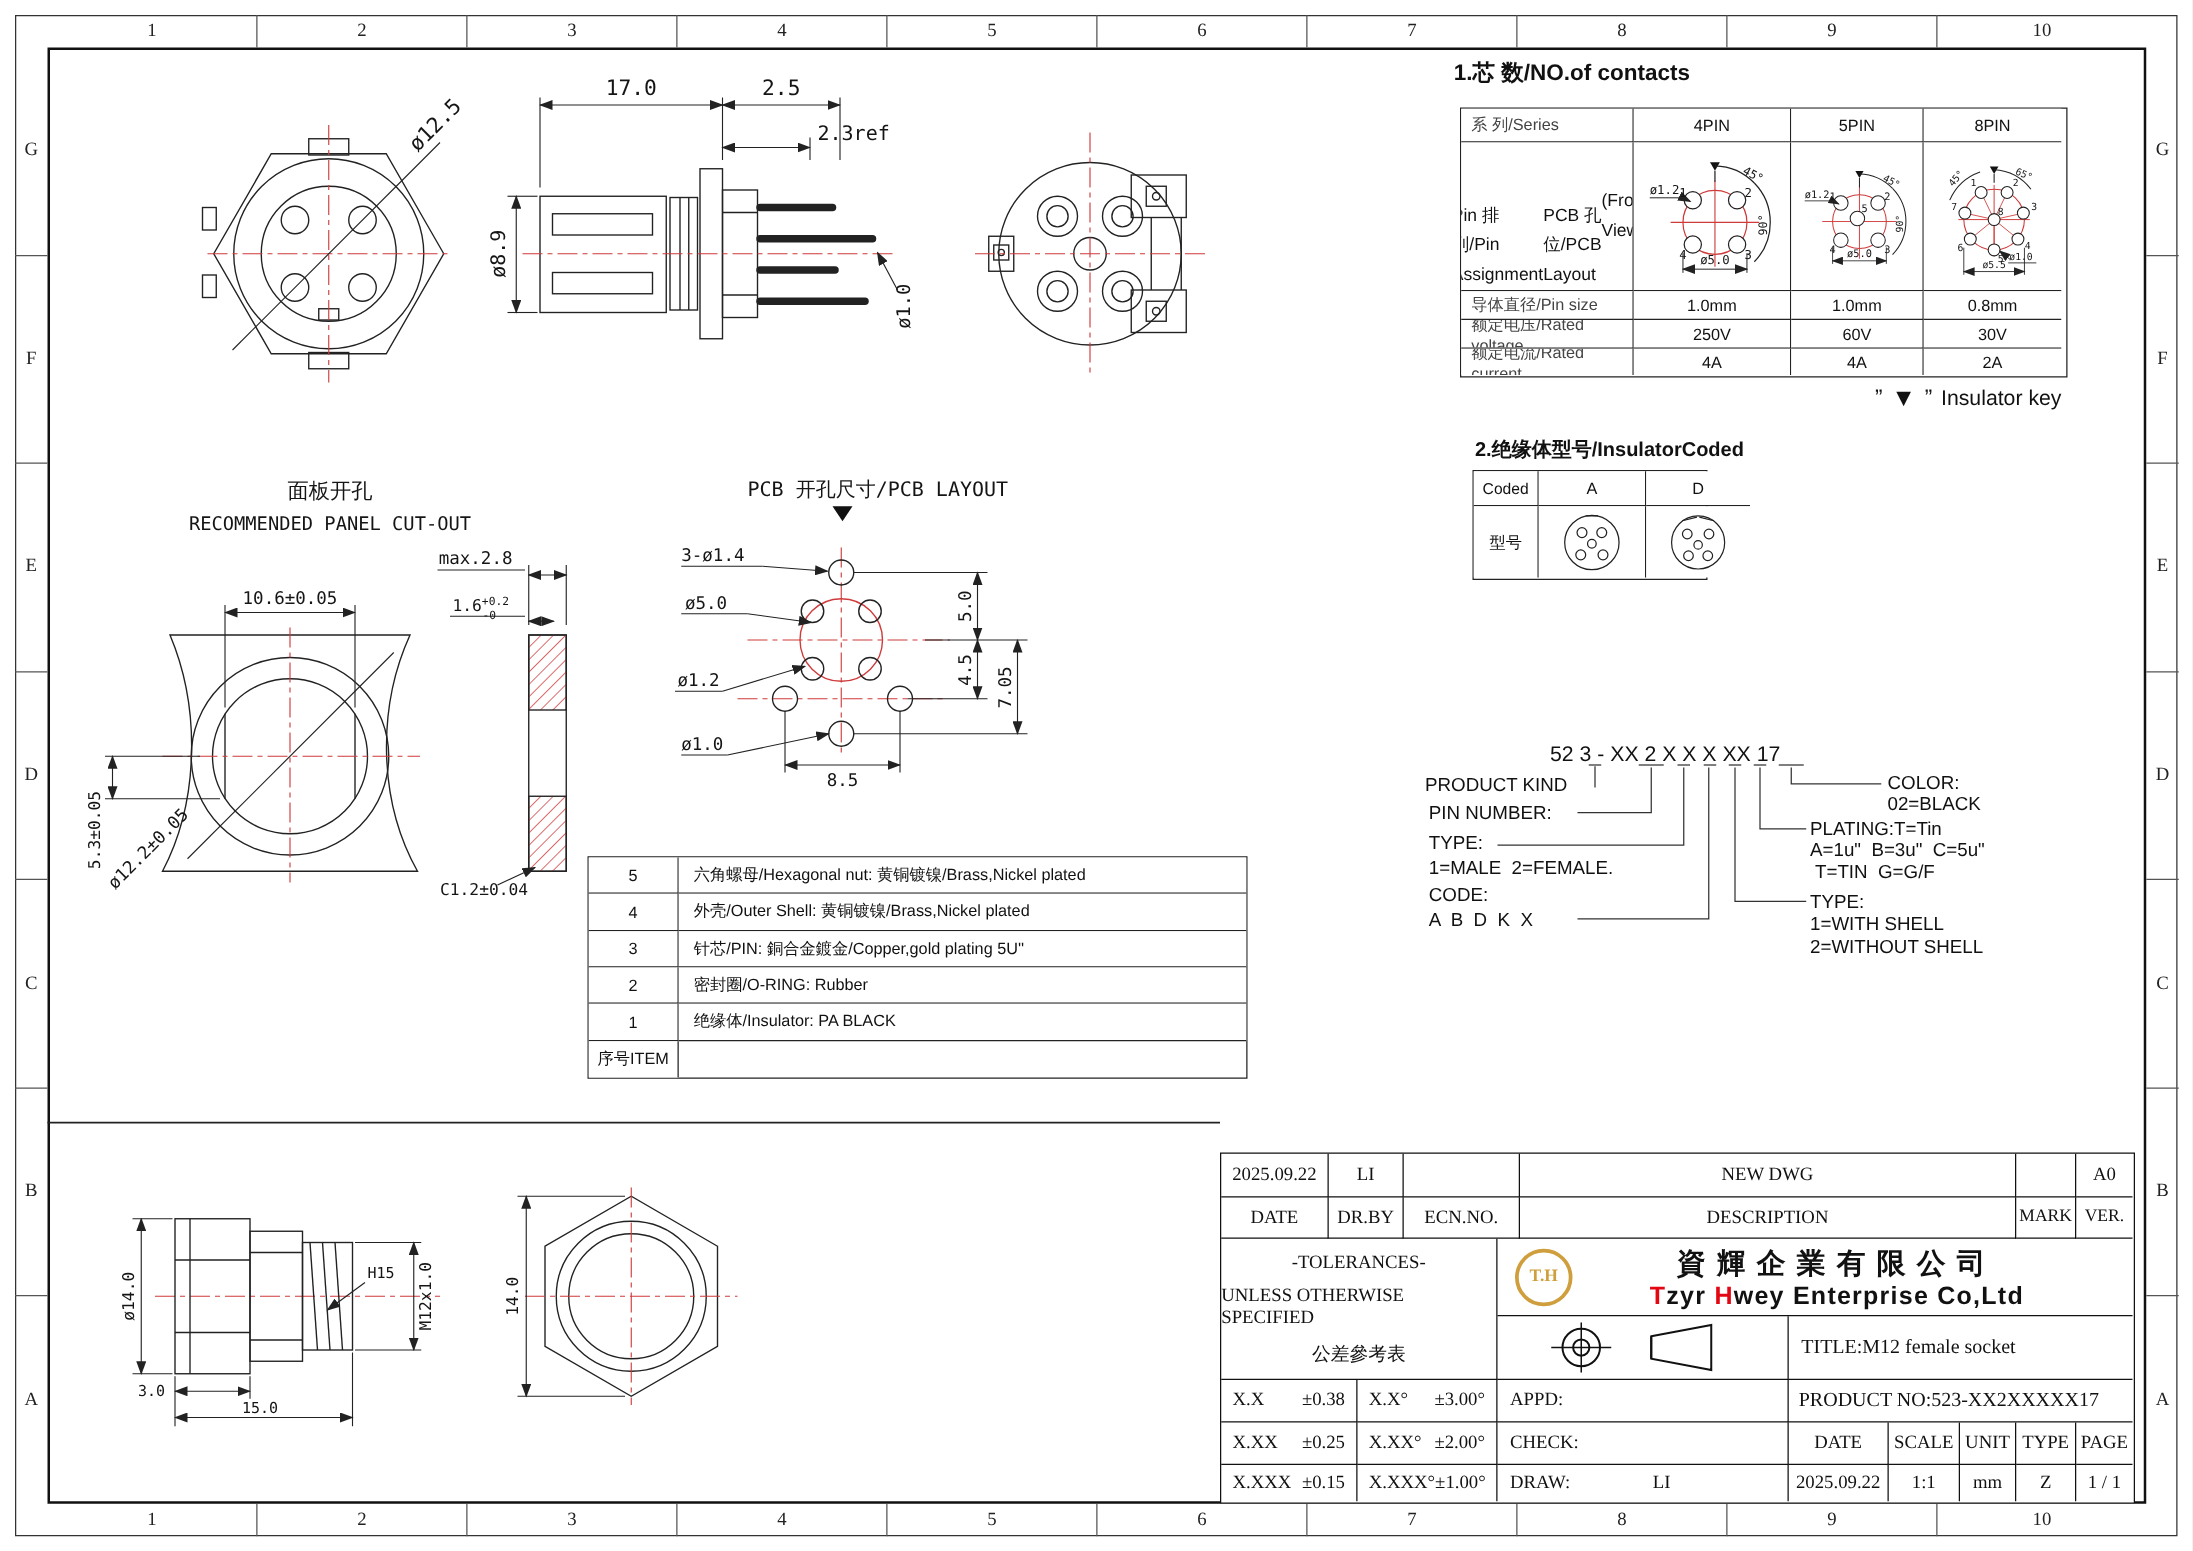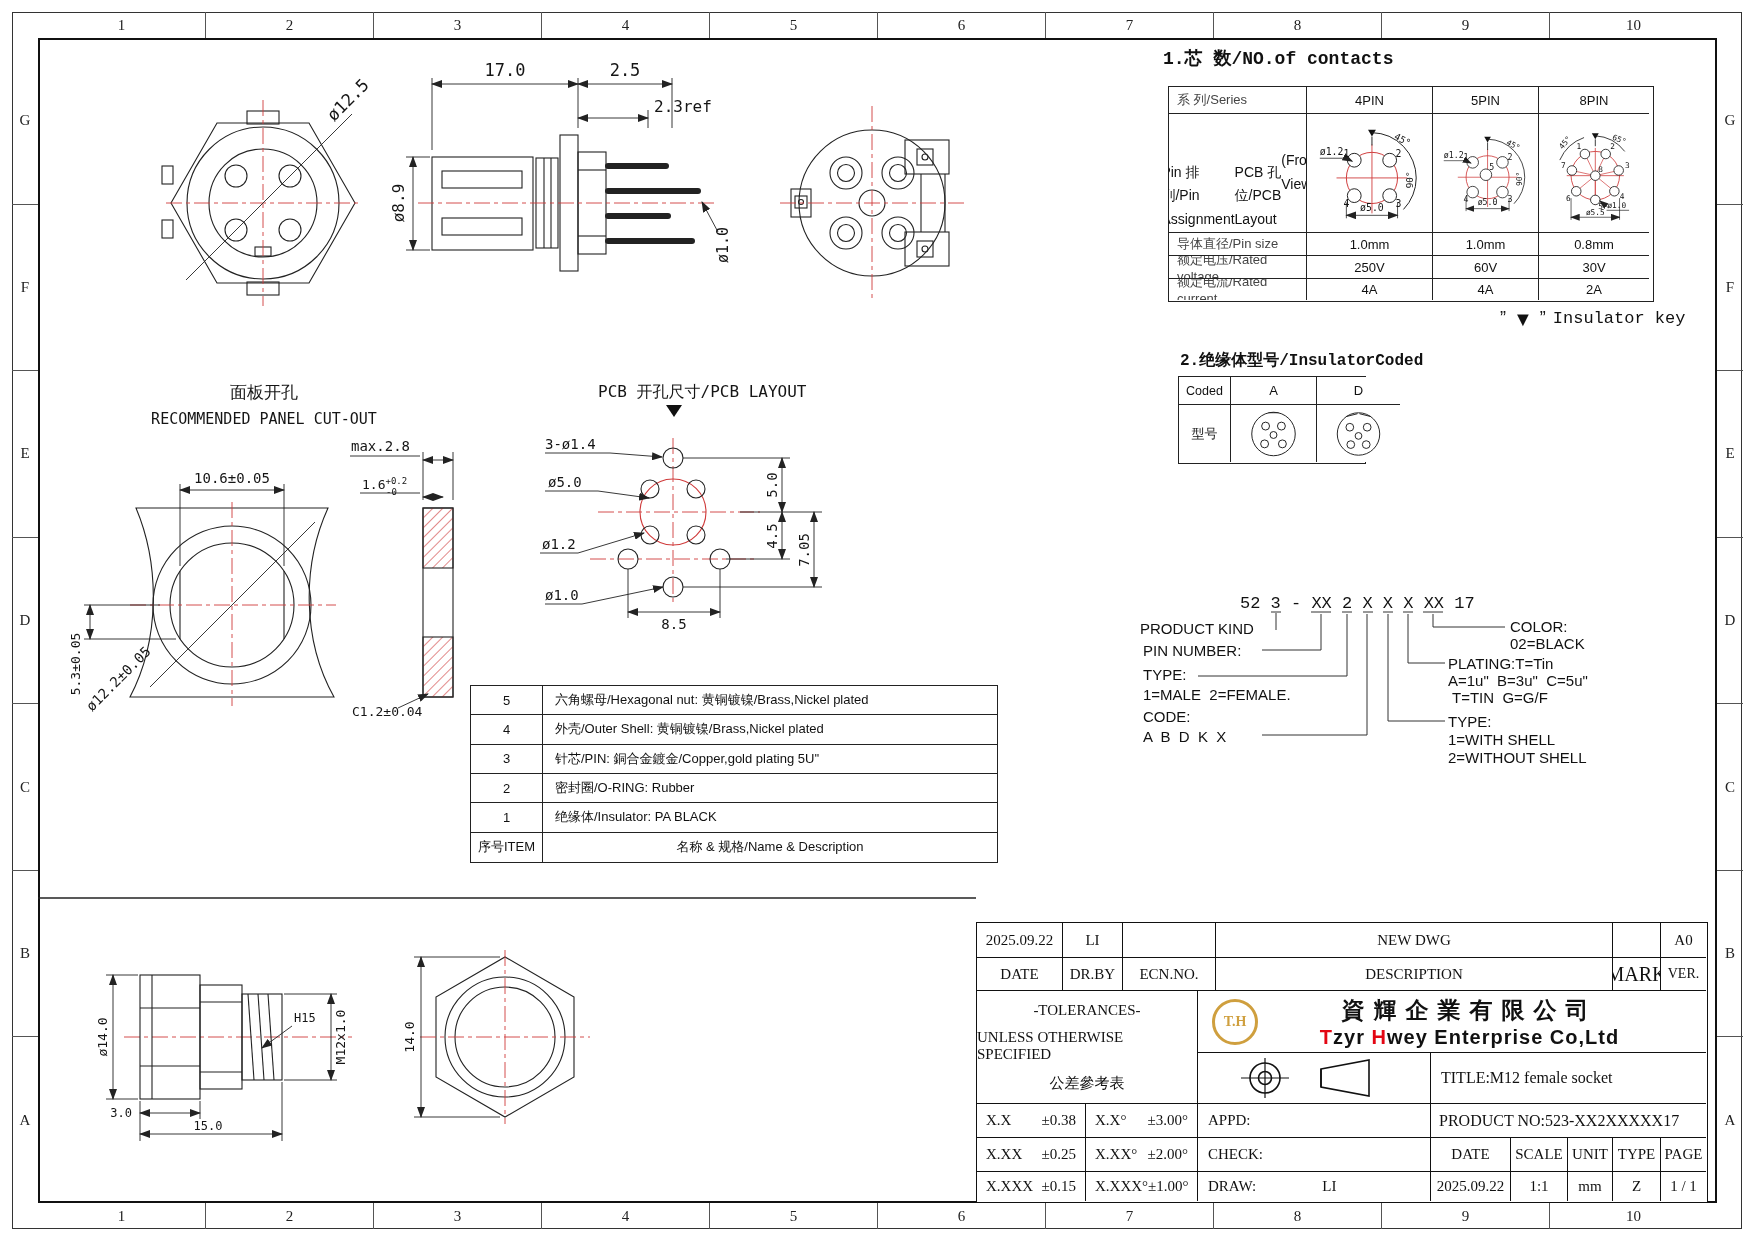--- a/index.html
+++ b/index.html
@@ -8,21 +8,21 @@
   svg{display:block}
   svg text{font-family:"DejaVu Sans Mono","DejaVu Sans",sans-serif;fill:#151515}
   #outer-frame{position:absolute;left:12px;top:12px;width:1730px;height:1217px;border:1.2px solid #333;box-sizing:border-box}
   #inner-frame{position:absolute;left:38px;top:38px;width:1679px;height:1165px;border:2px solid #111;box-sizing:border-box}
   .strip{position:absolute;display:flex}
   .strip>div{flex:1;display:flex;align-items:center;justify-content:center;font:15px "Liberation Serif",serif;color:#222}
   .hstrip>div:not(:last-child){border-right:1.2px solid #555}
   .vstrip{flex-direction:column}
   .vstrip>div:not(:last-child){border-bottom:1.2px solid #555}
   .lbl{position:absolute;font:15px "Liberation Sans",sans-serif;color:#111;white-space:pre}
-  .mono{font-family:Liberation Mono, monospace}
+  .mono{font-family:Liberation Sans, sans-serif}
   .grid{position:absolute;display:grid;box-sizing:border-box;border:1.6px solid #222}
   .tc{display:flex;align-items:center;justify-content:center;border-right:1.1px solid #222;border-bottom:1.1px solid #222;box-sizing:border-box;font-size:13px;overflow:hidden;background:#fff}
   .nbr{border-right:none!important}
   .nbb{border-bottom:none!important}
   .jl{justify-content:flex-start!important}
   #title-block{position:absolute;left:976px;top:922px;width:732px;height:281px;border:1.6px solid #111;box-sizing:border-box;background:#fff}
   .tbc{position:absolute;border-right:1.3px solid #111;border-bottom:1.3px solid #111;box-sizing:border-box;display:flex;align-items:center;justify-content:center;font:15px "Liberation Serif",serif;color:#111;overflow:hidden}
   #logo-circle{position:absolute;left:14px;top:8px;width:46px;height:46px;border:3px solid #cf9f3e;border-radius:50%;display:flex;align-items:center;justify-content:center;color:#cf9f3e;font:bold 14px "Liberation Serif",serif;box-sizing:border-box}
   .co-zh{font:bold 23px "Liberation Serif",serif;letter-spacing:9px;white-space:pre}
   .co-en{font:bold 20px "Liberation Sans",sans-serif;letter-spacing:1px;white-space:pre}
@@ -546,37 +546,36 @@
     <div class="tc nbr jl" style="padding-left:12px">六角螺母/Hexagonal nut: 黄铜镀镍/Brass,Nickel plated</div>
     <div class="tc">4</div>
     <div class="tc nbr jl" style="padding-left:12px">外壳/Outer Shell: 黄铜镀镍/Brass,Nickel plated</div>
     <div class="tc">3</div>
     <div class="tc nbr jl" style="padding-left:12px">针芯/PIN: 銅合金鍍金/Copper,gold plating 5U''</div>
     <div class="tc">2</div>
     <div class="tc nbr jl" style="padding-left:12px">密封圈/O-RING: Rubber</div>
     <div class="tc">1</div>
     <div class="tc nbr jl" style="padding-left:12px">绝缘体/Insulator: PA BLACK</div>
     <div class="tc nbb">序号ITEM</div>
-    <div class="tc nbr nbb">名称 &amp; 规格/Name &amp; Description</div>
   </div>
 
   <div id="title-block">
 
     <div class="tbc" style="left:0;top:0;width:86px;height:35px">2025.09.22</div>
     <div class="tbc" style="left:86px;top:0;width:60px;height:35px">LI</div>
     <div class="tbc" style="left:146px;top:0;width:93px;height:35px"></div>
     <div class="tbc" style="left:239px;top:0;width:397px;height:35px">NEW DWG</div>
     <div class="tbc" style="left:636px;top:0;width:48px;height:35px"></div>
     <div class="tbc nbr" style="left:684px;top:0;width:45px;height:35px">A0</div>
 
     <div class="tbc" style="left:0;top:35px;width:86px;height:33px">DATE</div>
     <div class="tbc" style="left:86px;top:35px;width:60px;height:33px">DR.BY</div>
     <div class="tbc" style="left:146px;top:35px;width:93px;height:33px">ECN.NO.</div>
     <div class="tbc" style="left:239px;top:35px;width:397px;height:33px">DESCRIPTION</div>
-    <div class="tbc" style="left:636px;top:35px;width:48px;height:33px;font-size:20px">MARK</div>
+    <div class="tbc" style="left:636px;top:35px;width:48px;height:33px;font-size:14px">MARK</div>
     <div class="tbc nbr" style="left:684px;top:35px;width:45px;height:33px;font-size:14px">VER.</div>
 
     <div class="tbc" style="left:0;top:68px;width:221px;height:113px;flex-direction:column;justify-content:space-evenly;font-size:15px">
       <span>-TOLERANCES-</span>
       <span>UNLESS OTHERWISE SPECIFIED</span>
       <span>公差參考表</span>
     </div>
     <div class="tbc" style="left:0;top:181px;width:109px;height:34px;justify-content:space-between;padding:0 9px">
       <span>X.X</span>
         <span>±0.38</span>

